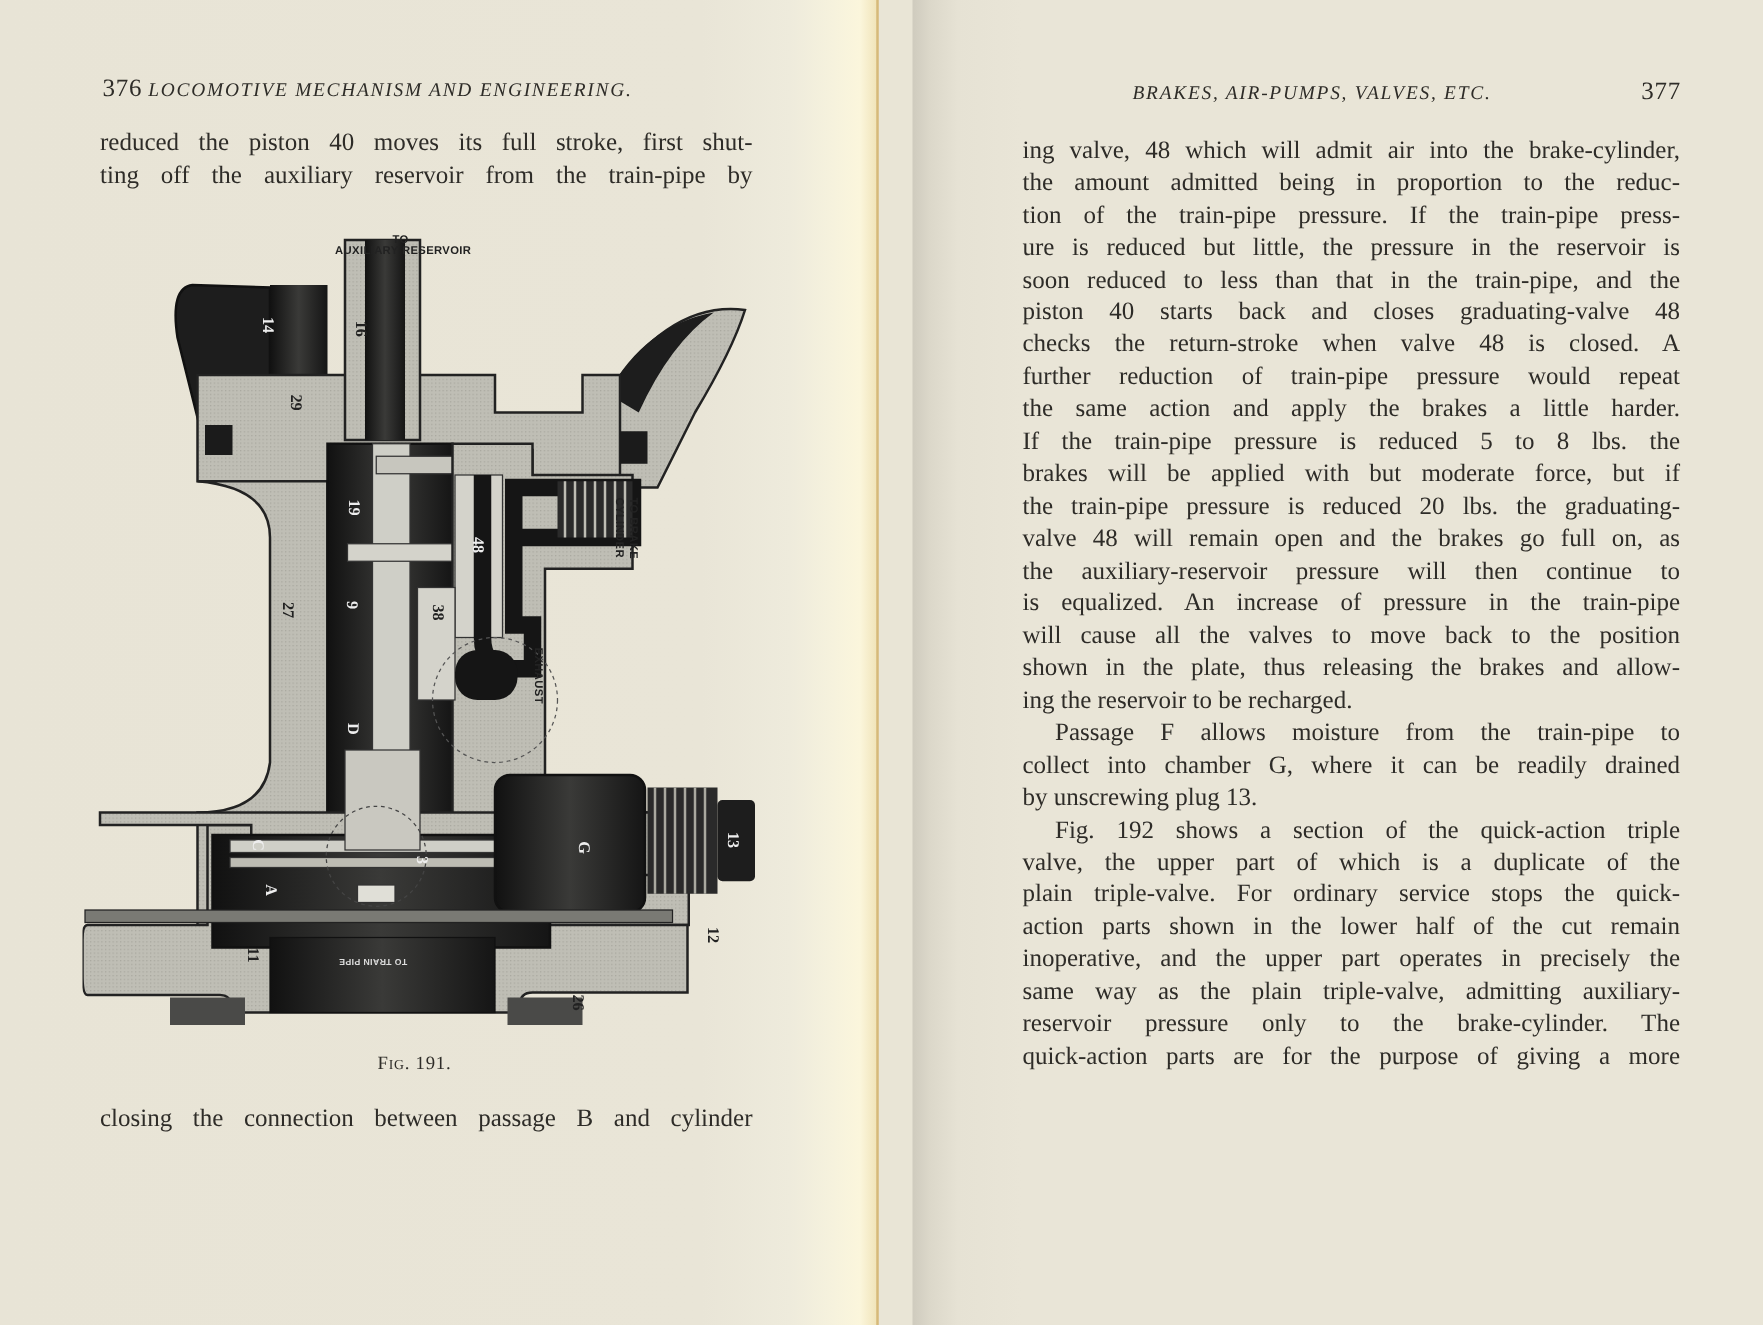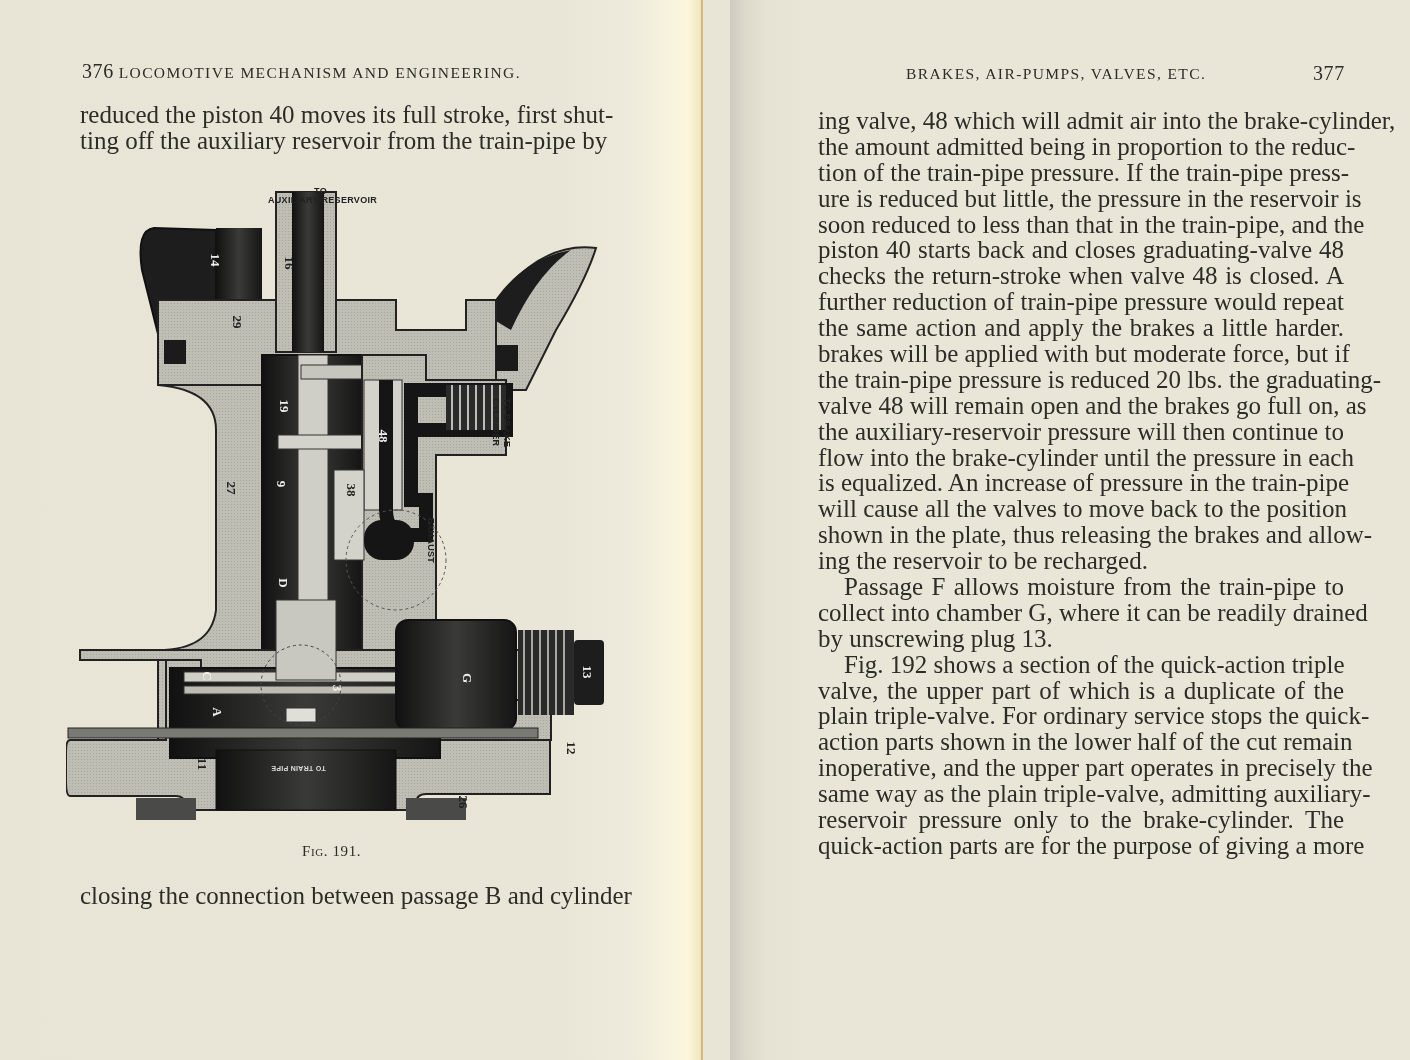--- a/index.html
+++ b/index.html
@@ -11,25 +11,25 @@
   }
   .page { position:absolute; top:0; height:1060px; }
   .page-left  { left:0; width:702px;
     background:linear-gradient(to right,#e8e4d6 0%,#e9e5d7 80%,#eeebdc 90%,#f6f2dd 95%,#fbf6dc 98%,#f0e3b8 100%); }
   .page-right { left:730px; width:708px;
     background:linear-gradient(to right,#cfcbbe 0%,#dcd8ca 2%,#e6e2d4 5%,#e9e5d7 12%,#e9e5d7 100%);padding-left:18px; }
   .gutter-seam { position:absolute; left:701px; top:0; width:2px; height:1060px; background:#d6b97a; }
 
   .running-head { position:absolute; top:60px; font-size:17px; letter-spacing:0.6px; }
   .running-head .num { font-style:normal; font-size:20px; }
-  .running-head .title { text-transform:uppercase; font-size:15.5px; letter-spacing:1.4px;text-align:center; }
+  .running-head .title { font-style:italic; text-transform:uppercase; font-size:15.5px; letter-spacing:1.4px;text-align:center; }
   .rh-left  { left:82px; }
   .rh-left .num { }
 
-  .text-block { position:absolute; font-size:25px; line-height:25.9px; text-align:justify; }
+  .text-block { position:absolute; font-size:20px; line-height:25.9px; text-align:justify; }
   .text-block .line { display:block; white-space:nowrap; text-align:justify; text-align-last:justify; height:25.9px; }
   .text-block .line.last { text-align-last:left; }
   .text-block .line.indent { padding-left:26px;font-family:Liberation Serif, serif; }
 
   .tb-left-top    { left:80px; top:102px; width:522px; }
   .tb-left-bottom { left:80px; top:883px; width:522px; }
 
   .figure-caption { position:absolute; left:302px; top:843px; font-size:15px; letter-spacing:0.6px; }
   .figure-caption .sc { font-variant:small-caps; }
 
@@ -185,25 +185,25 @@
   <div class="text-block" style="left:88px;top:108px;width:526px;">
     <span class="line">ing valve, 48 which will admit air into the brake-cylinder,</span>
     <span class="line">the amount admitted being in proportion to the reduc-</span>
     <span class="line">tion of the train-pipe pressure.  If the train-pipe press-</span>
     <span class="line">ure is reduced but little, the pressure in the reservoir is</span>
     <span class="line">soon reduced to less than that in the train-pipe, and the</span>
     <span class="line">piston 40 starts back and closes graduating-valve 48</span>
     <span class="line">checks the return-stroke when valve 48 is closed.  A</span>
     <span class="line">further reduction of train-pipe pressure would repeat</span>
     <span class="line">the same action and apply the brakes a little harder.</span>
+    <span class="line">If the train-pipe pressure is reduced 5 to 8 lbs. the</span>
     <span class="line">brakes will be applied with but moderate force, but if</span>
     <span class="line">the train-pipe pressure is reduced 20 lbs. the graduating-</span>
     <span class="line">valve 48 will remain open and the brakes go full on, as</span>
     <span class="line">the auxiliary-reservoir pressure will then continue to</span>
-    <span class="line">flow into the brake-cylinder until the pressure in each</span>
     <span class="line">is equalized.  An increase of pressure in the train-pipe</span>
     <span class="line">will cause all the valves to move back to the position</span>
     <span class="line">shown in the plate, thus releasing the brakes and allow-</span>
     <span class="line last">ing the reservoir to be recharged.</span>
 
     <span class="line indent">Passage F allows moisture from the train-pipe to</span>
     <span class="line">collect into chamber G, where it can be readily drained</span>
     <span class="line last">by unscrewing plug 13.</span>
 
     <span class="line indent">Fig. 192 shows a section of the quick-action triple</span>

